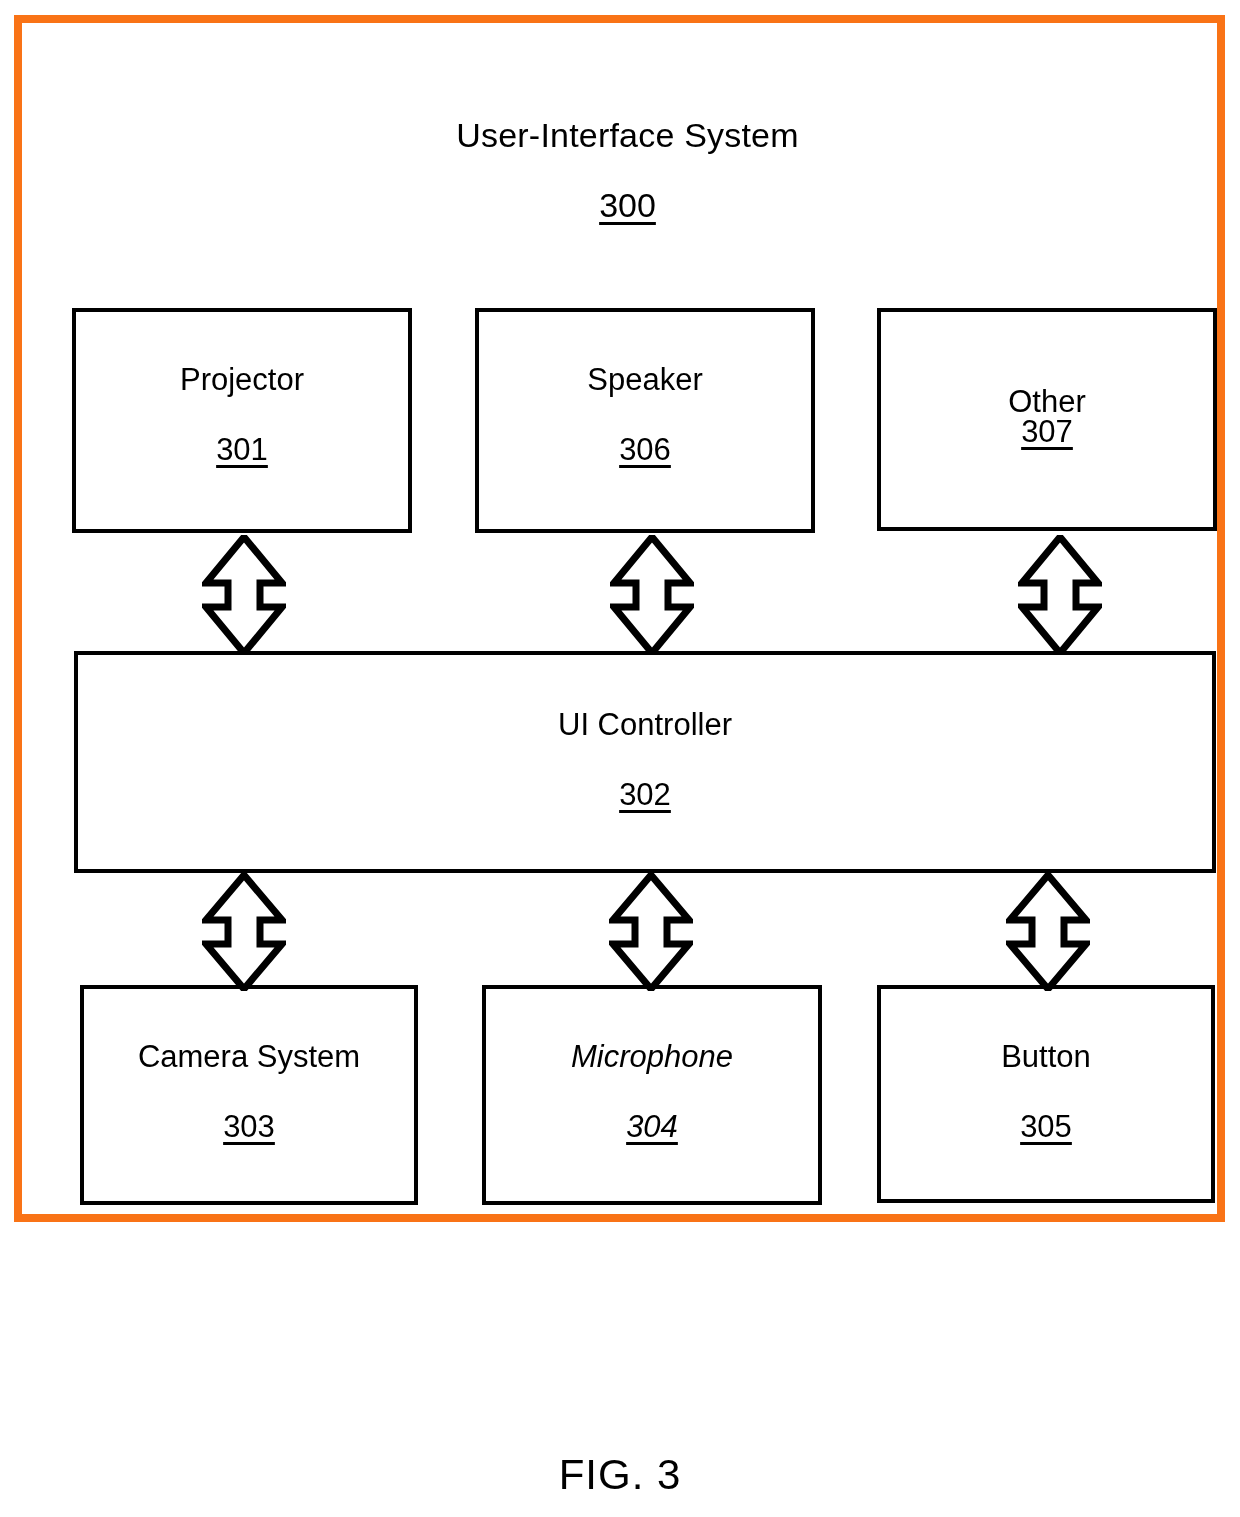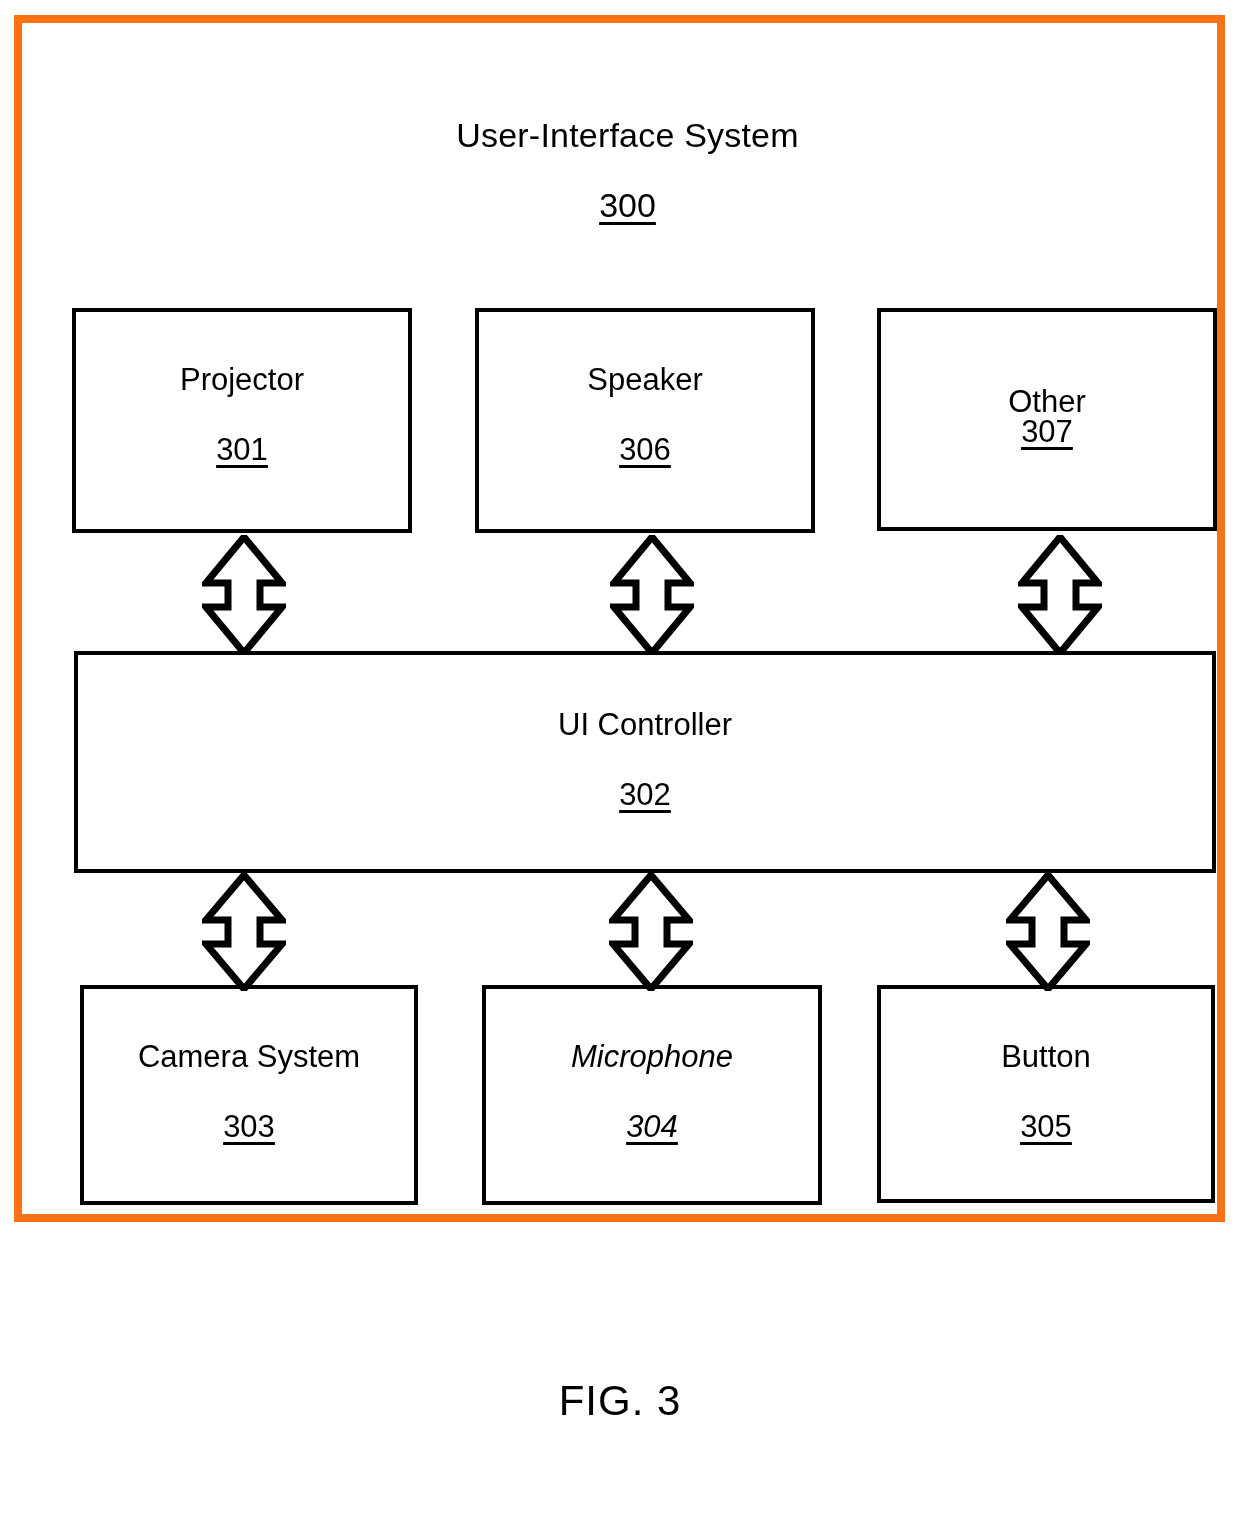--- a/index.html
+++ b/index.html
@@ -104,21 +104,21 @@
   #arrow-speaker-ui     { left: 588px;  top: 512px; }
   #arrow-other-ui       { left: 996px;  top: 512px; }
   #arrow-ui-camera      { left: 180px;  top: 850px; }
   #arrow-ui-microphone  { left: 587px;  top: 850px; }
   #arrow-ui-button      { left: 984px;  top: 850px; }
 
   
   #figure-caption {
     position: absolute;
     left: 0;
-    top: 1375px;
+    top: 1449px;
     width: 1240px;
     text-align: center;
     font-size: 42px;
     line-height: 52px;
     letter-spacing: 1px;
   }
 </style>
 </head>
 <body>
 

